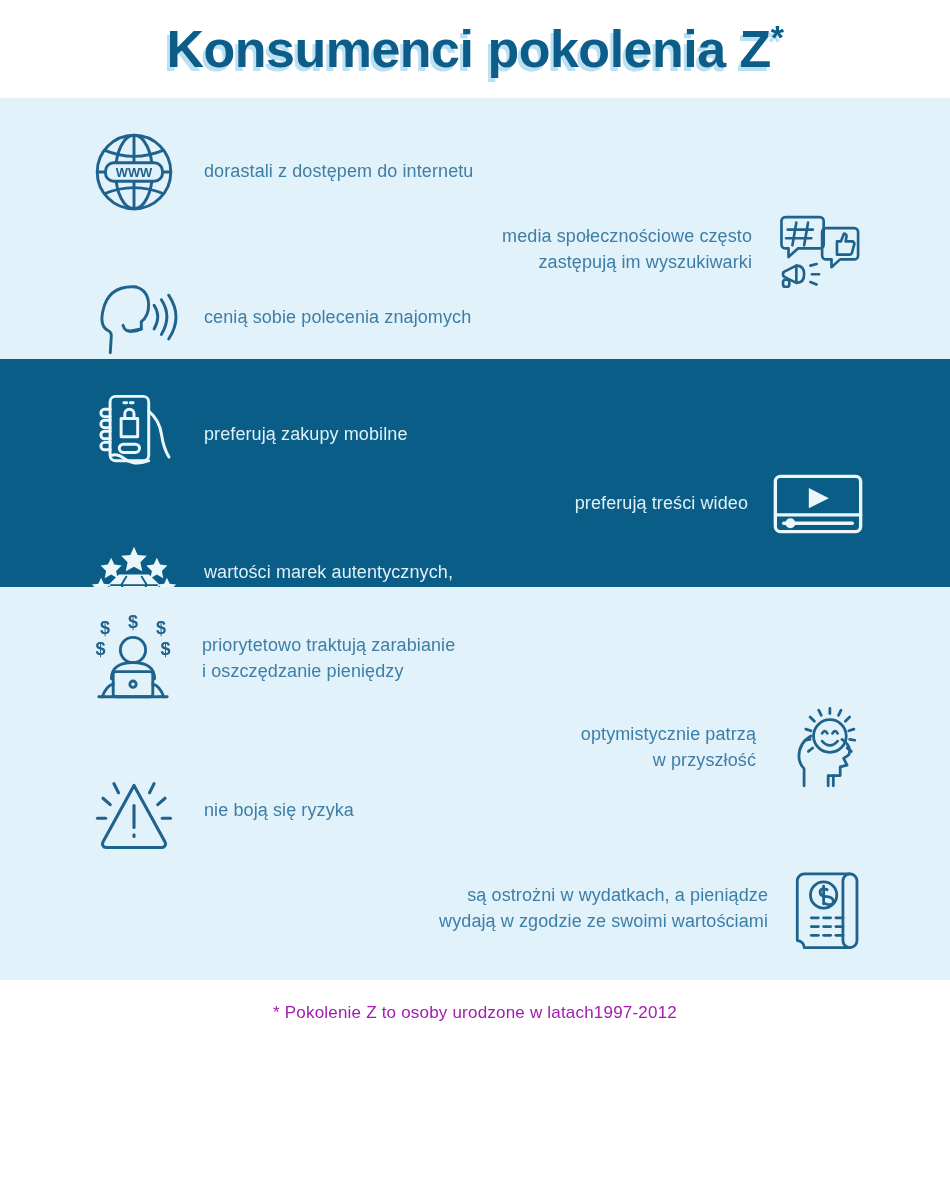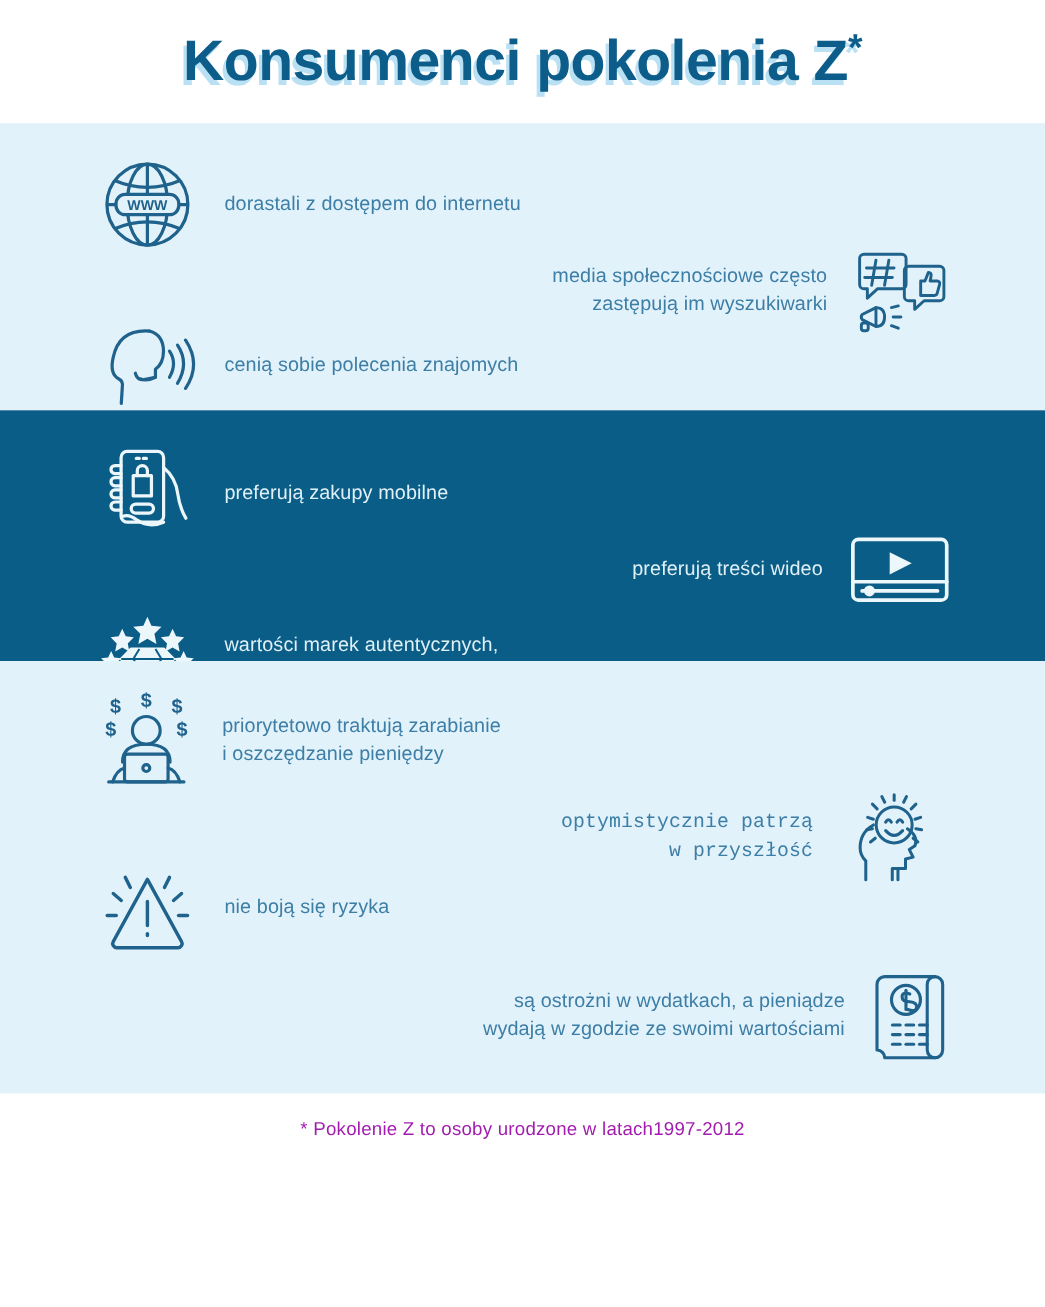--- a/index.html
+++ b/index.html
@@ -5,21 +5,21 @@
   html,body{margin:0;padding:0;}
   body{
     width:950px;height:1188px;
     background:#ffffff;
     font-family:"Liberation Sans", sans-serif;
     overflow:hidden;
     position:relative;
   }
   
   .title-bar{
-    height:112px;
+    height:98px;
     display:flex;align-items:center;justify-content:center;
     background:#ffffff;
   }
   .title{
     position:relative;
     font-size:52px;
     font-weight:bold;
     letter-spacing:-0.5px;
     color:#0d5d8a;
     text-shadow:-3px 4px 0 #b9e0f3;
@@ -230,21 +230,21 @@
           <text x="81" y="20">$</text>
           <text x="14" y="44">$</text>
           <text x="86" y="44">$</text>
         </g>
       </svg>
     </span>
     <span class="txt txt-dark gap-l">priorytetowo traktują zarabianie
 i oszczędzanie pieniędzy</span>
   </div>
 
-  <div class="row" style="top:118px;right:101px;font-family:Liberation Mono, monospace;">
+  <div class="row" style="top:118px;right:84px;">
     <span class="txt txt-dark txt-right gap-r">optymistycznie patrzą
 w przyszłość</span>
     <span class="icon-box">
       <svg width="86" height="86" viewBox="0 0 100 100">
         <g fill="none" stroke="#1f628c" stroke-width="3.2" stroke-linecap="round" stroke-linejoin="round">
           <path d="M36 36 Q22 44 22 60 Q22 68 28 74 L28 94"></path>
           <path d="M72 40 Q84 48 80 58 L74 62 L78 70 L70 72 L70 82 L56 82 L56 94"></path>
           <line x1="62" y1="82" x2="62" y2="94"></line>
           <circle cx="58" cy="36" r="19"></circle>
           <path d="M49 33 q3 -5 6 0"></path>

